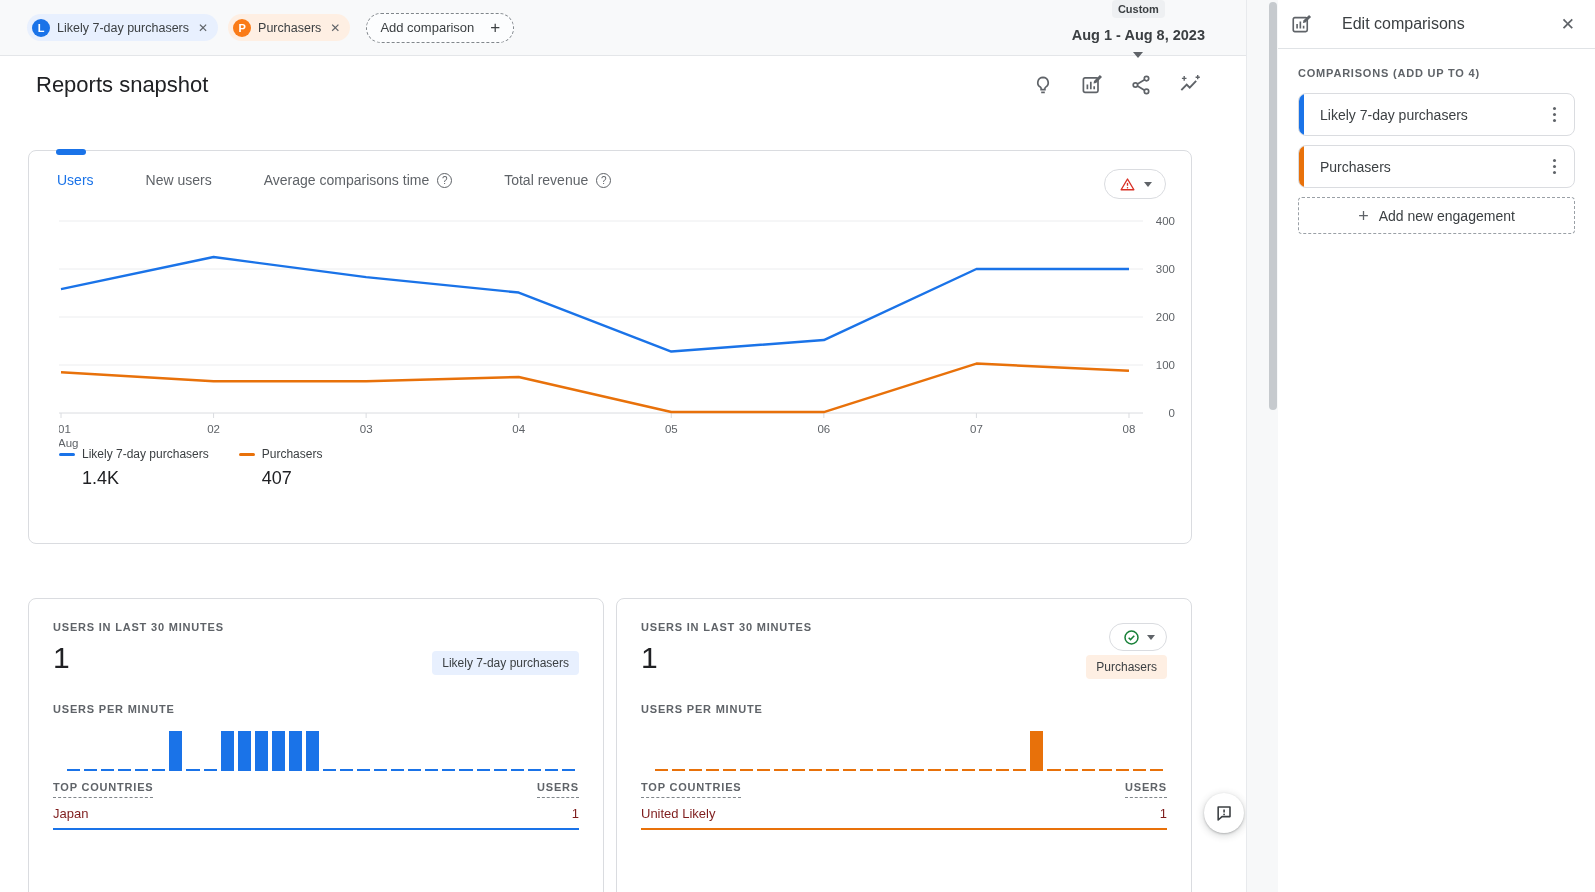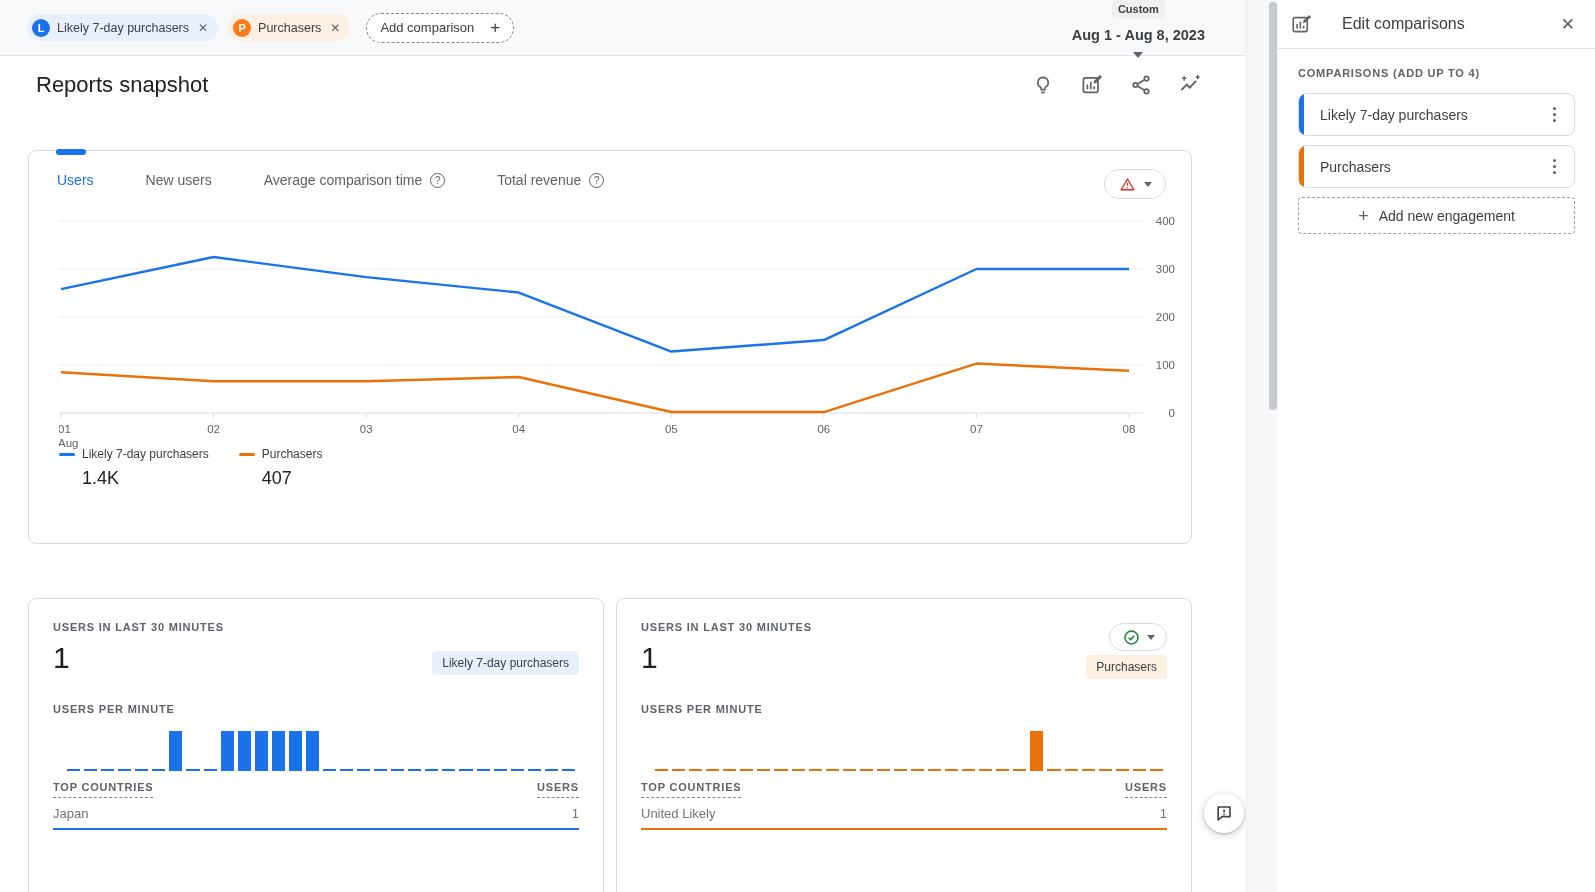--- a/index.html
+++ b/index.html
@@ -71,21 +71,21 @@
     justify-content:center; gap:6px; cursor:pointer; }
   .permin { margin-top:28px; }
   .strip { display:flex; align-items:flex-end; height:46px; margin:10px 0 0 14px; }
   .slot { width:13.2px; margin-right:4px; position:relative; height:46px; }
   .pm-dash { position:absolute; bottom:0; left:0; width:100%; height:2px; }
   .pm-bar  { position:absolute; bottom:0; left:0; width:100%; height:40px; }
   .rt-table { margin-top:10px; }
   .rt-thead { display:flex; justify-content:space-between; }
   .rt-thead span { border-bottom:1px dashed #80868b; padding-bottom:4px; }
   .rt-row { display:flex; justify-content:space-between; align-items:center; height:32px;
-    font-size:13px; color:#737373; border-bottom:2px solid #1a73e8; }
+    font-size:13px; color:#7f1d1d; border-bottom:2px solid #1a73e8; }
 
   
   .fab { position:absolute; left:1204px; top:793px; width:40px; height:40px; border-radius:50%;
     background:#fff; box-shadow:0 1px 2px rgba(60,64,67,.3),0 2px 6px 2px rgba(60,64,67,.15);
     display:flex; align-items:center; justify-content:center; cursor:pointer; }
 
   
   .gutter { position:absolute; left:1246px; top:0; width:32px; height:892px; background:#f7f8f9;
     border-left:1px solid #e8eaed; }
   .scroll-thumb { position:absolute; left:1269px; top:2px; width:8px; height:408px;
@@ -170,21 +170,21 @@
       </span>
     </div>
   </div>
 
   <div class="chart-card">
     <div class="tab-indicator"></div>
     <div class="tabs">
       <span class="tab selected">Users</span>
       <span class="tab">New users</span>
       <span class="tab">
-        <span>Average comparison time</span>
+        <span>Average comparisons time</span>
         <span class="help">?</span>
       </span>
       <span class="tab">
         <span>Total revenue</span>
         <span class="help">?</span>
       </span>
     </div>
     <div class="dq-pill">
       <svg width="17" height="17" viewBox="0 0 24 24" fill="none">
         <path d="M12 4.2L21 19.4H3z" stroke="#d93025" stroke-width="1.9" stroke-linejoin="round"></path>

